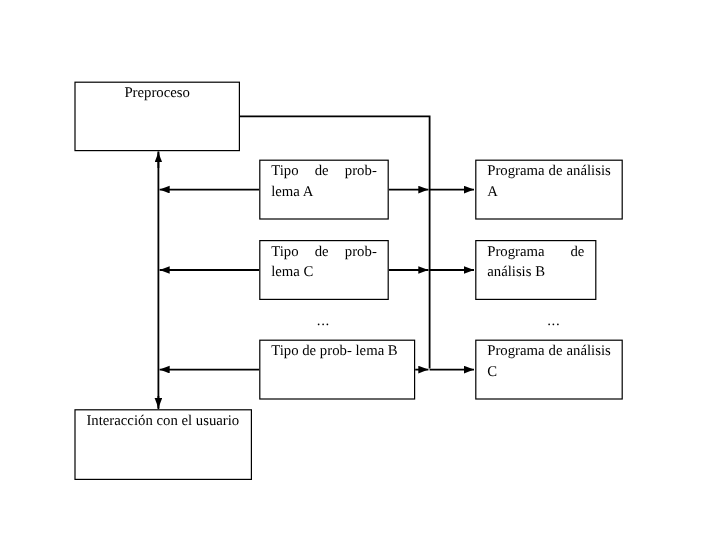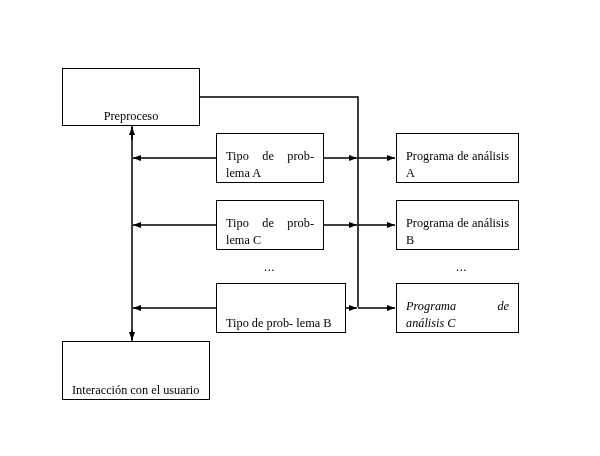--- a/index.html
+++ b/index.html
@@ -22,21 +22,21 @@
     width: 600px;
     height: 456px;
   }
   .node {
     position: absolute;
     box-sizing: border-box;
     border: 1.2px solid #000000;
     background: #ffffff;
     display: flex;
     flex-direction: column;
-    justify-content: flex-end;
+    justify-content: flex-start;
     color: #000000;
   }
   .node-text {
     font-size: 12.3px;
     line-height: 17px;
     padding: 0 9px;
     text-align: justify;
     text-align-last: left;
     white-space: pre-line;
     color: #000000;
@@ -116,25 +116,25 @@
   </div>
 
   <div class="node" style="left:216px; top:283px; width:130px; height:50px;">
     <div class="node-text">Tipo de prob- lema B</div>
   </div>
 
   <div class="node" style="left:396px; top:133px; width:123px; height:50px;">
     <div class="node-text">Programa de análisis A</div>
   </div>
 
-  <div class="node" style="left:396px; top:200px; width:123px; height:50px;">
+  <div class="node" style="left:396px; top:200px; width:101px; height:50px;">
     <div class="node-text">Programa de análisis B</div>
   </div>
 
-  <div class="node" style="left:396px; top:283px; width:123px; height:50px;font-style:italic;">
+  <div class="node" style="left:396px; top:283px; width:123px; height:50px;">
     <div class="node-text">Programa de análisis C</div>
   </div>
 
   <div class="ellipsis-mark" style="left:264px; top:261px;">...</div>
 
   <div class="ellipsis-mark" style="left:456px; top:261px;">...</div>
 
 </div>
 
 </body></html>

